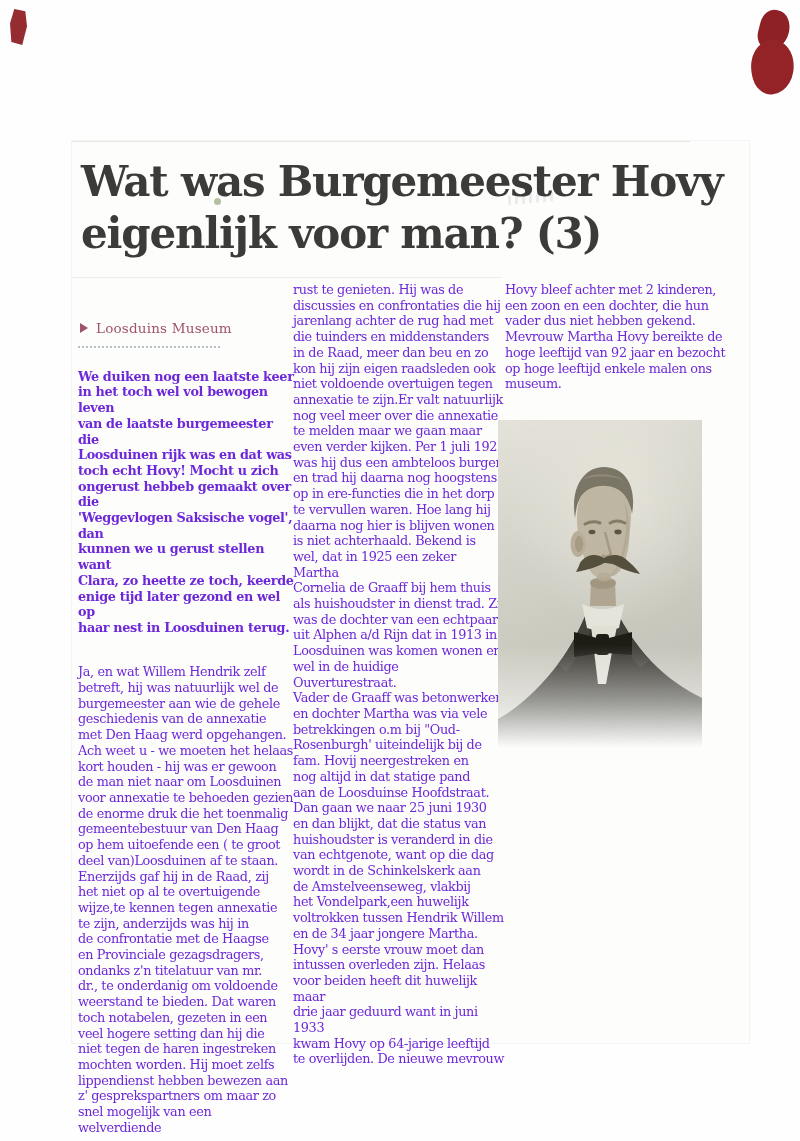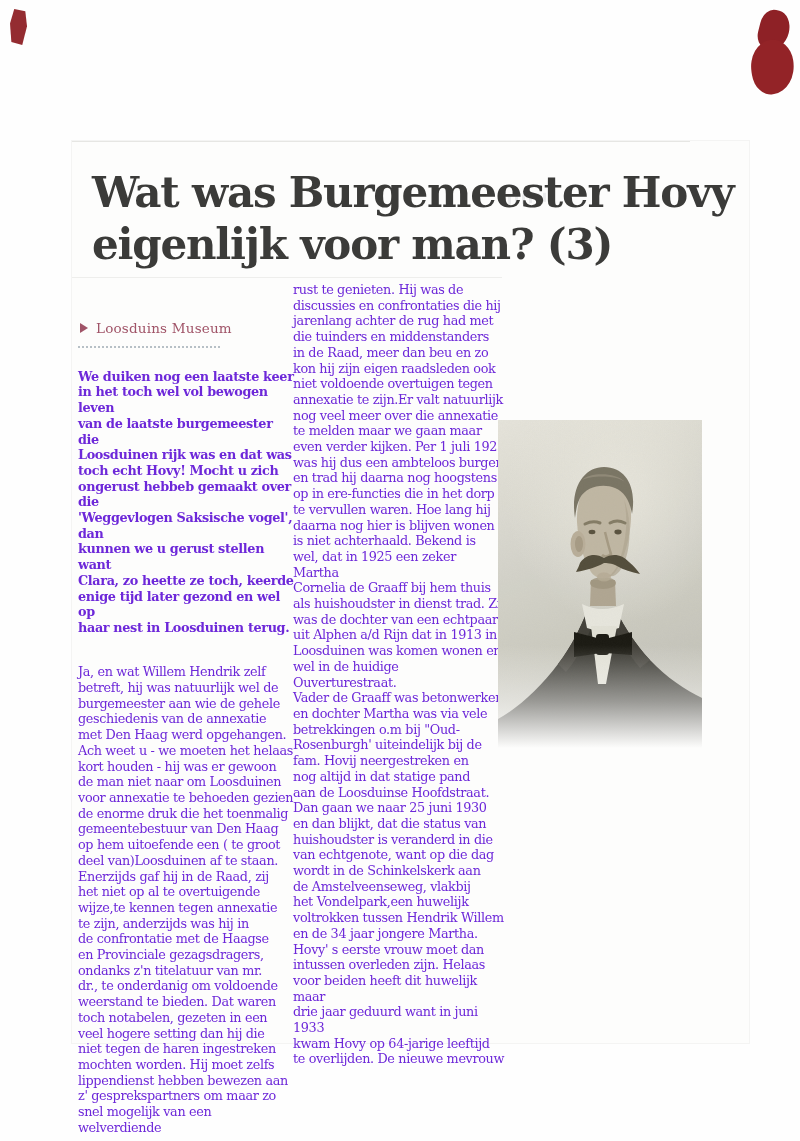--- a/index.html
+++ b/index.html
@@ -21,21 +21,21 @@
   }
   .mark-tr{position:absolute;left:751px;top:10px;width:46px;height:86px;}
   .mark-tr .b1{position:absolute;left:8px;top:0;width:30px;height:40px;background:#8e2126;border-radius:46% 54% 58% 42%;transform:rotate(14deg);}
   .mark-tr .b2{position:absolute;left:0;top:30px;width:43px;height:54px;background:#932327;border-radius:55% 45% 58% 42%;transform:rotate(-9deg);}
   .speck{position:absolute;left:214px;top:198px;width:7px;height:7px;background:#a5b48f;border-radius:50%;opacity:.85;}
   .smudge{
     position:absolute;left:508px;top:194px;width:46px;height:9px;transform:rotate(-5deg);opacity:.35;
     background:repeating-linear-gradient(90deg,rgba(125,130,142,.4) 0 3px,transparent 3px 7px);
   }
   .headline{
-    position:absolute;left:76px;top:151px;width:650px;margin:16px;
+    position:absolute;left:76px;top:151px;width:650px;margin:5px;
     font-weight:700;font-size:42px;line-height:52px;letter-spacing:-1.2px;
     color:#3b3b39;white-space:pre-line;
   }
   .label-row{position:absolute;left:80px;top:320px;display:flex;align-items:center;gap:8px;color:#a05468;}
   .label-arrow{width:0;height:0;border-left:8px solid #a05468;border-top:5px solid transparent;border-bottom:5px solid transparent;}
   .label-text{font-size:13.5px;letter-spacing:.2px;}
   .dotted{position:absolute;left:78px;top:340px;width:142px;height:6px;border-bottom:2px dotted #b7c0c6;}
   .col{
     position:absolute;font-size:12.8px;line-height:15.7px;letter-spacing:-0.35px;
     color:#6d28d9;white-space:pre-line;
@@ -157,20 +157,27 @@
 het Vondelpark,een huwelijk
 voltrokken tussen Hendrik Willem
 en de 34 jaar jongere Martha.
 Hovy' s eerste vrouw moet dan
 intussen overleden zijn. Helaas
 voor beiden heeft dit huwelijk maar
 drie jaar geduurd want in juni 1933
 kwam Hovy op 64-jarige leeftijd
 te overlijden. De nieuwe mevrouw</div>
 
+  <div class="col col3">Hovy bleef achter met 2 kinderen,
+een zoon en een dochter, die hun
+vader dus niet hebben gekend.
+Mevrouw Martha Hovy bereikte de
+hoge leeftijd van 92 jaar en bezocht
+op hoge leeftijd enkele malen ons
+museum.</div>
 
   <div class="photo">
     <svg width="204" height="328" viewBox="0 0 204 328" xmlns="http://www.w3.org/2000/svg">
       <defs>
         <linearGradient id="pbg" x1="0" y1="0" x2="0.25" y2="1">
           <stop offset="0" stop-color="#edebe3"></stop>
           <stop offset="0.5" stop-color="#d9d8cf"></stop>
           <stop offset="1" stop-color="#c8c7bd"></stop>
         </linearGradient>
         <radialGradient id="halo" cx="0.58" cy="0.3" r="0.55">

